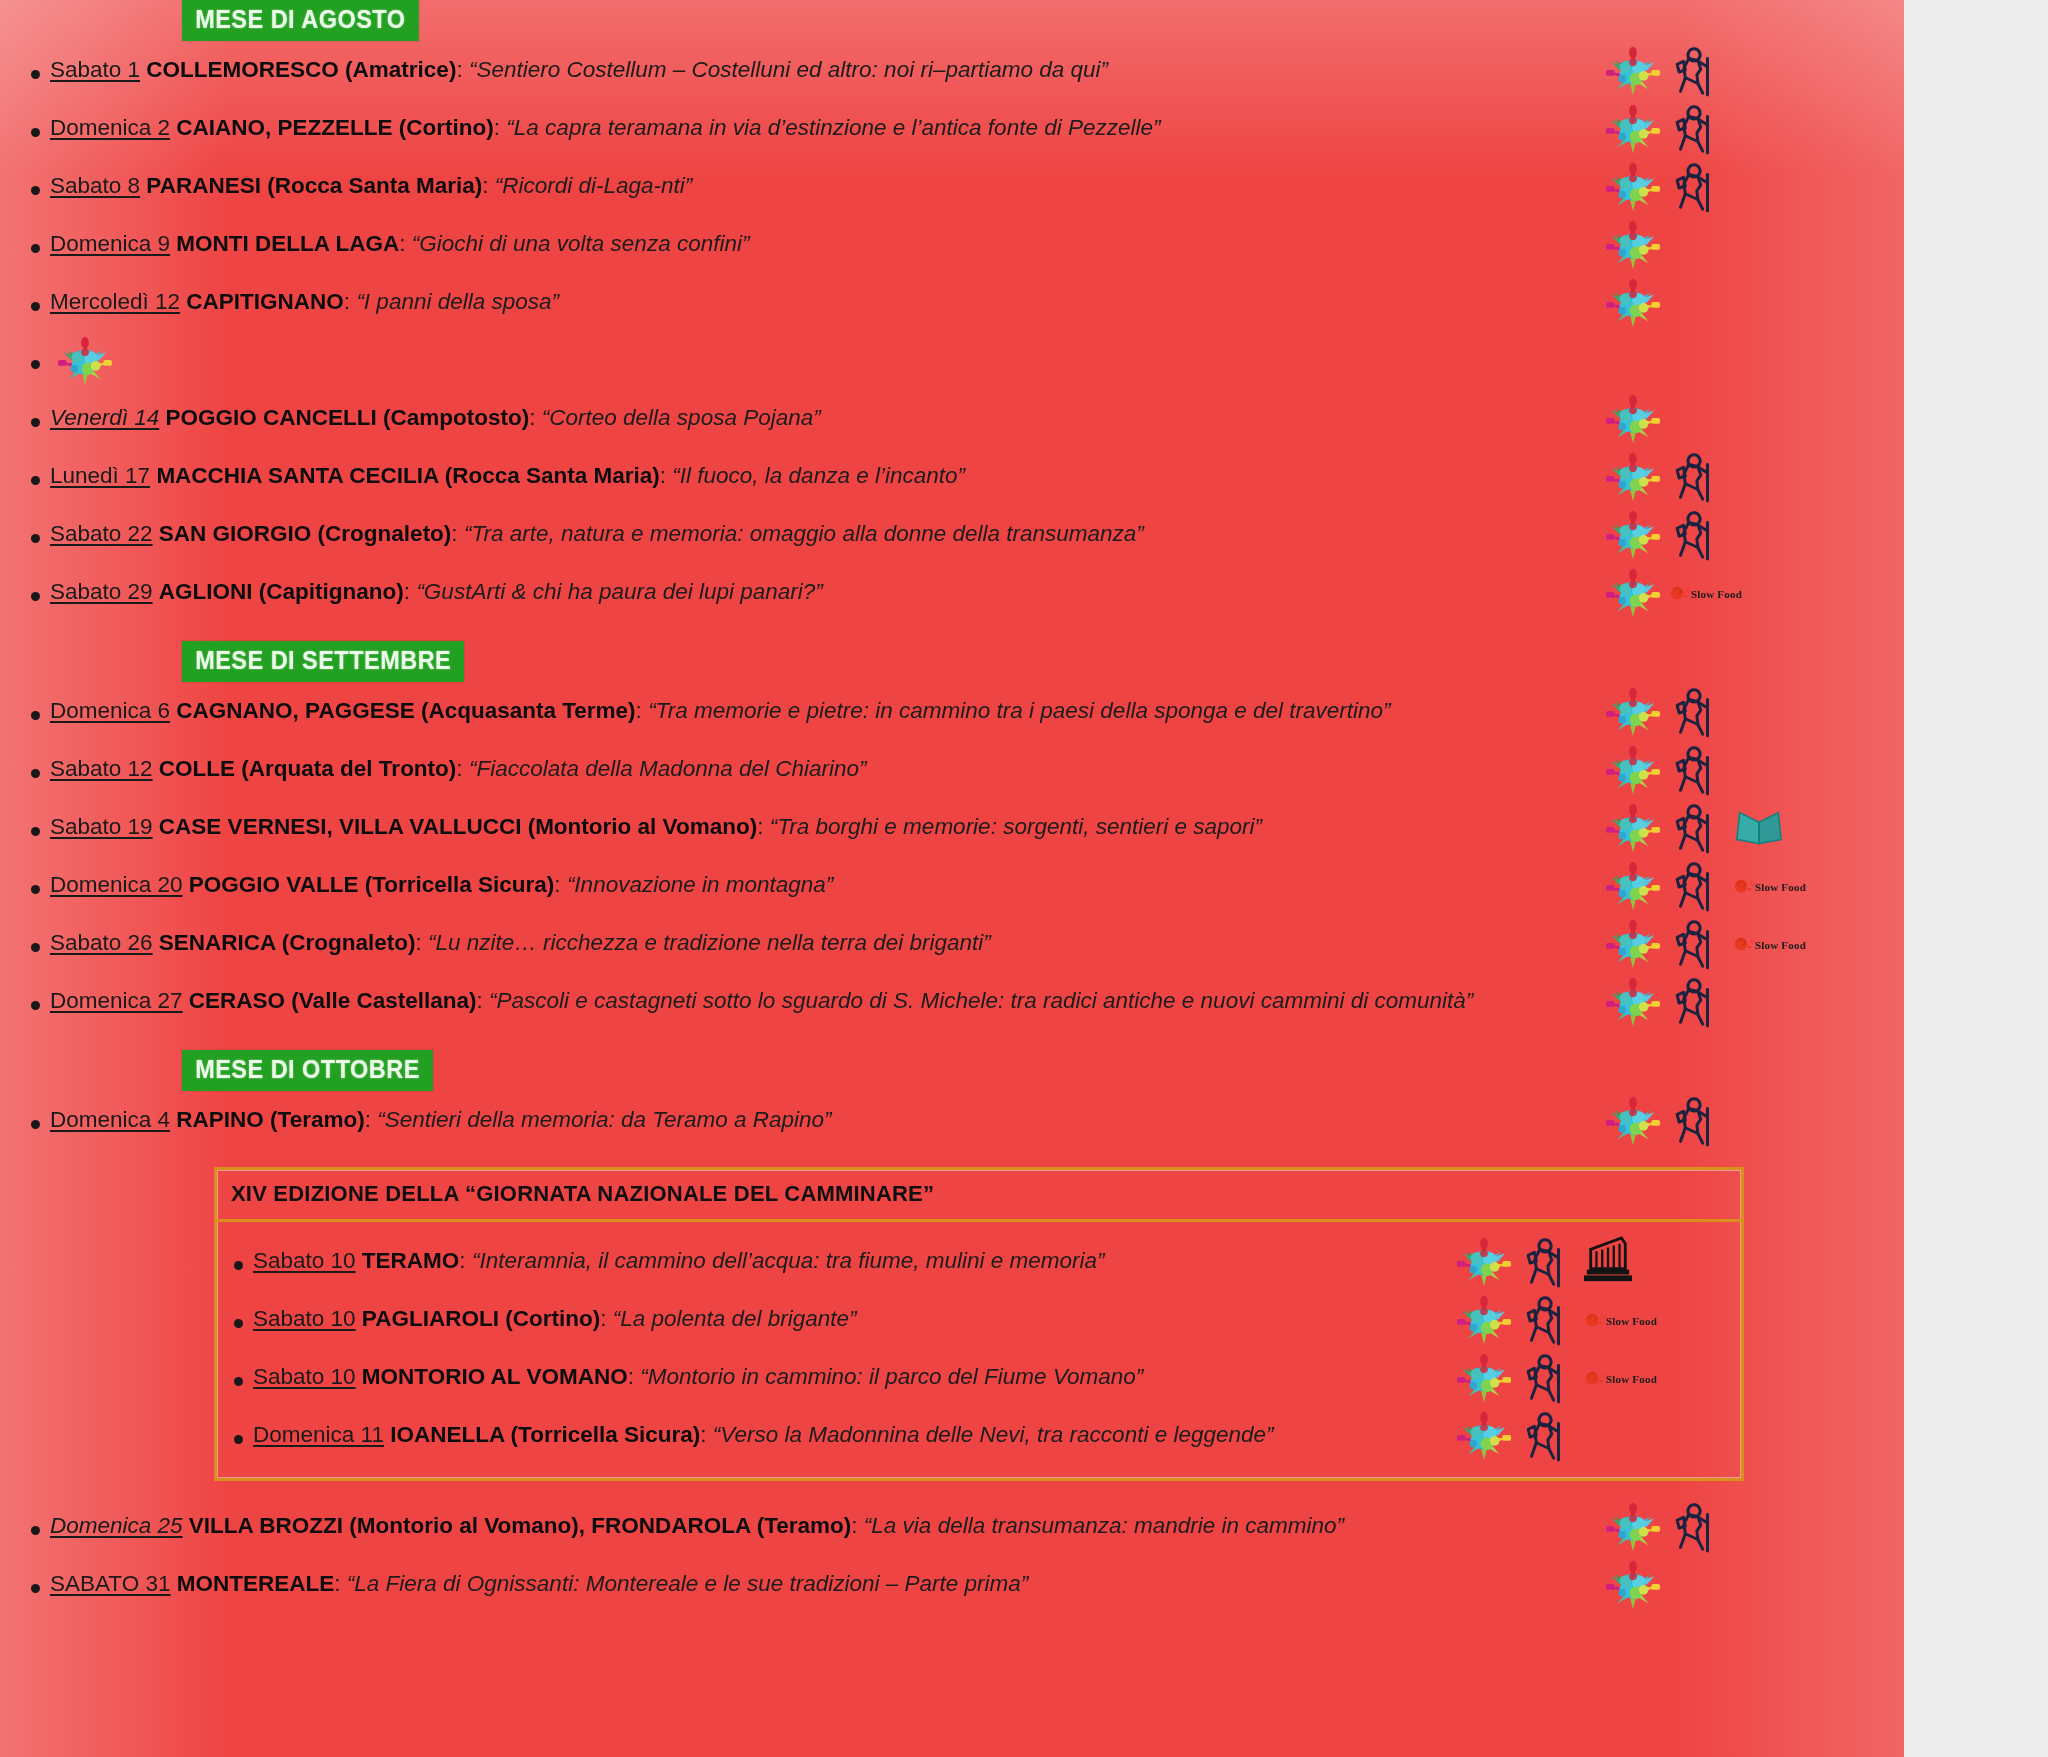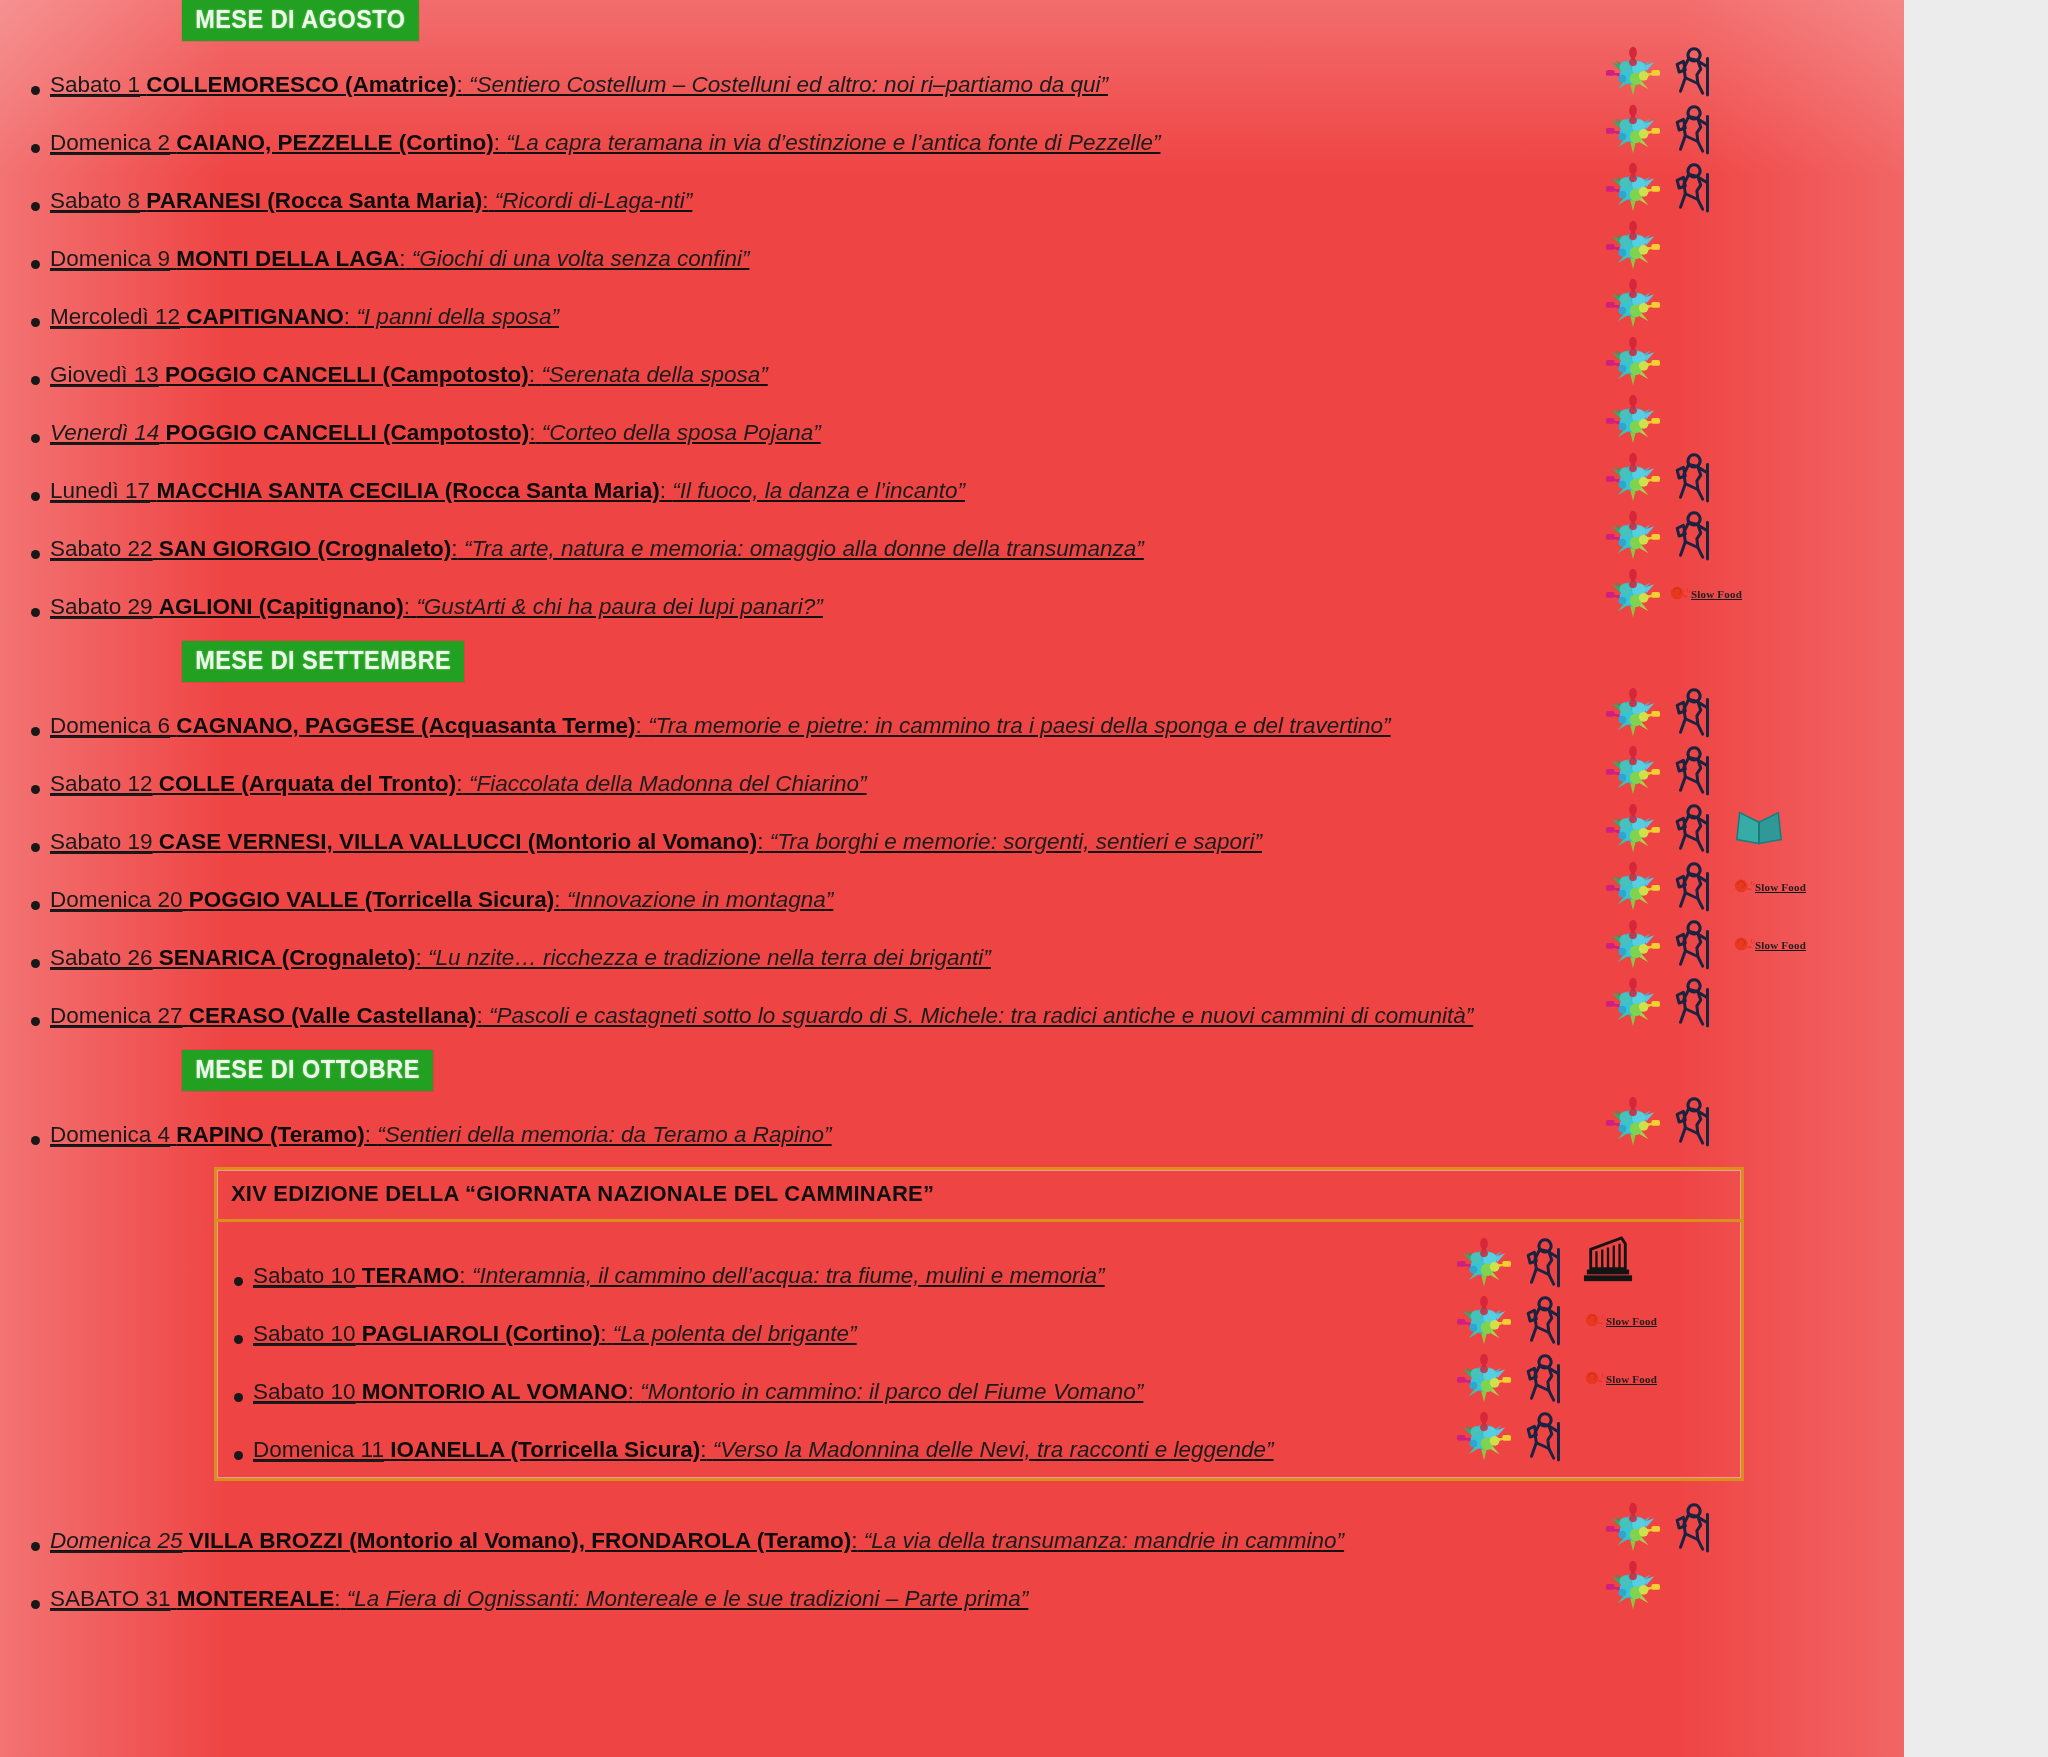--- a/index.html
+++ b/index.html
@@ -54,23 +54,22 @@
     transform: scaleX(.94);
     transform-origin: left center;
   }
 
   
   .events { margin: 0; padding: 0; list-style: none; }
 
   .event-row {
     position: relative;
     display: flex;
-    align-items: flex-end;
+    align-items: center;
     min-height: 46px;
-    text-decoration: underline;
   }
   .bullet-cell {
     width: 40px;
     flex: 0 0 40px;
     text-align: right;
     padding-top: 6px;
     padding-right: 4px;
     color: #1a1a1a;
     font-size: 20px;
     line-height: 1;
@@ -382,21 +381,20 @@
         <circle cx="41" cy="34" r="5" fill="#cfe04a"></circle>
         <circle cx="19" cy="37" r="4" fill="#2fa6cd"></circle>
         <circle cx="30" cy="20" r="4" fill="#d6263a" opacity=".85"></circle>
       </g>
     </svg>
   </span>
           </span>
   </li>
         <li class="event-row">
     <span class="bullet-cell"><span class="bullet-dot"></span></span>
-    <span class="event-text"><span class="ev-date">Giovedì 13</span> <span class="ev-place">POGGIO CANCELLI (Campotosto)</span><span class="ev-colon">:</span> <span class="ev-title">“Serenata della sposa”</span></span>
     <span class="icon-cell">
             <span class="icon-slot splash-icon">
     <svg viewBox="0 0 60 58" xmlns="http://www.w3.org/2000/svg">
       <g>
         <path d="M30 6 L33 22 L27 22 Z" fill="#d6263a"></path>
         <ellipse cx="30" cy="10" rx="4" ry="6" fill="#d6263a"></ellipse>
         <path d="M12 18 L26 26 L22 30 Z" fill="#2b9e5f"></path>
         <path d="M8 20 L20 24 L16 28 Z" fill="#36a86b"></path>
         <path d="M48 18 L34 26 L38 30 Z" fill="#3db7d4"></path>
         <path d="M52 20 L40 24 L44 29 Z" fill="#5bc6e0"></path>

